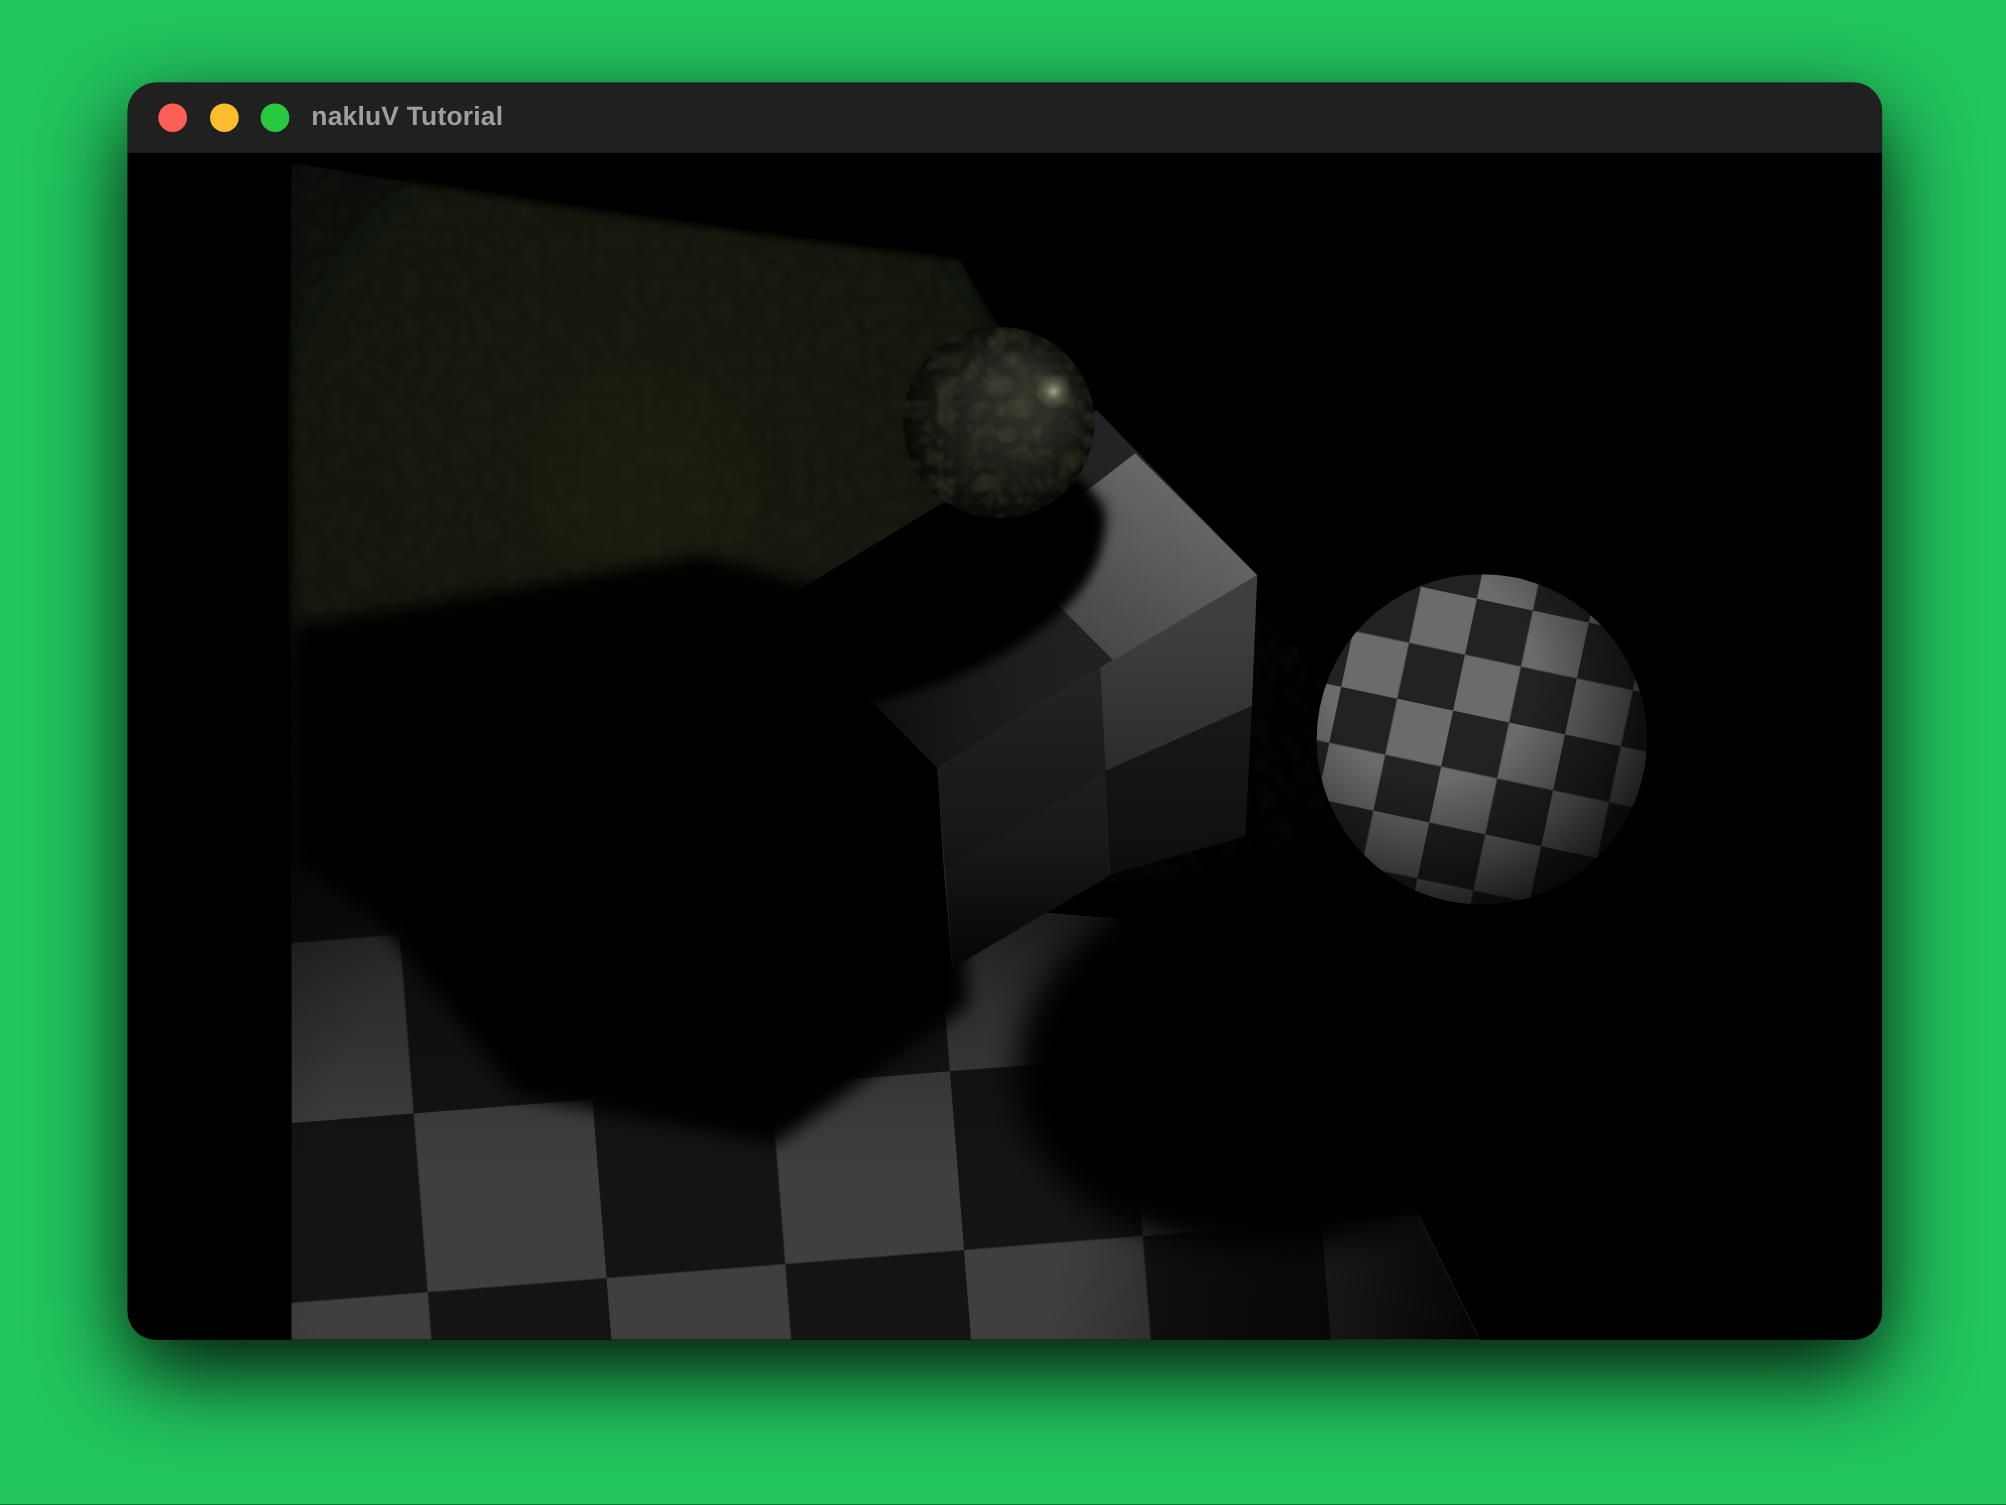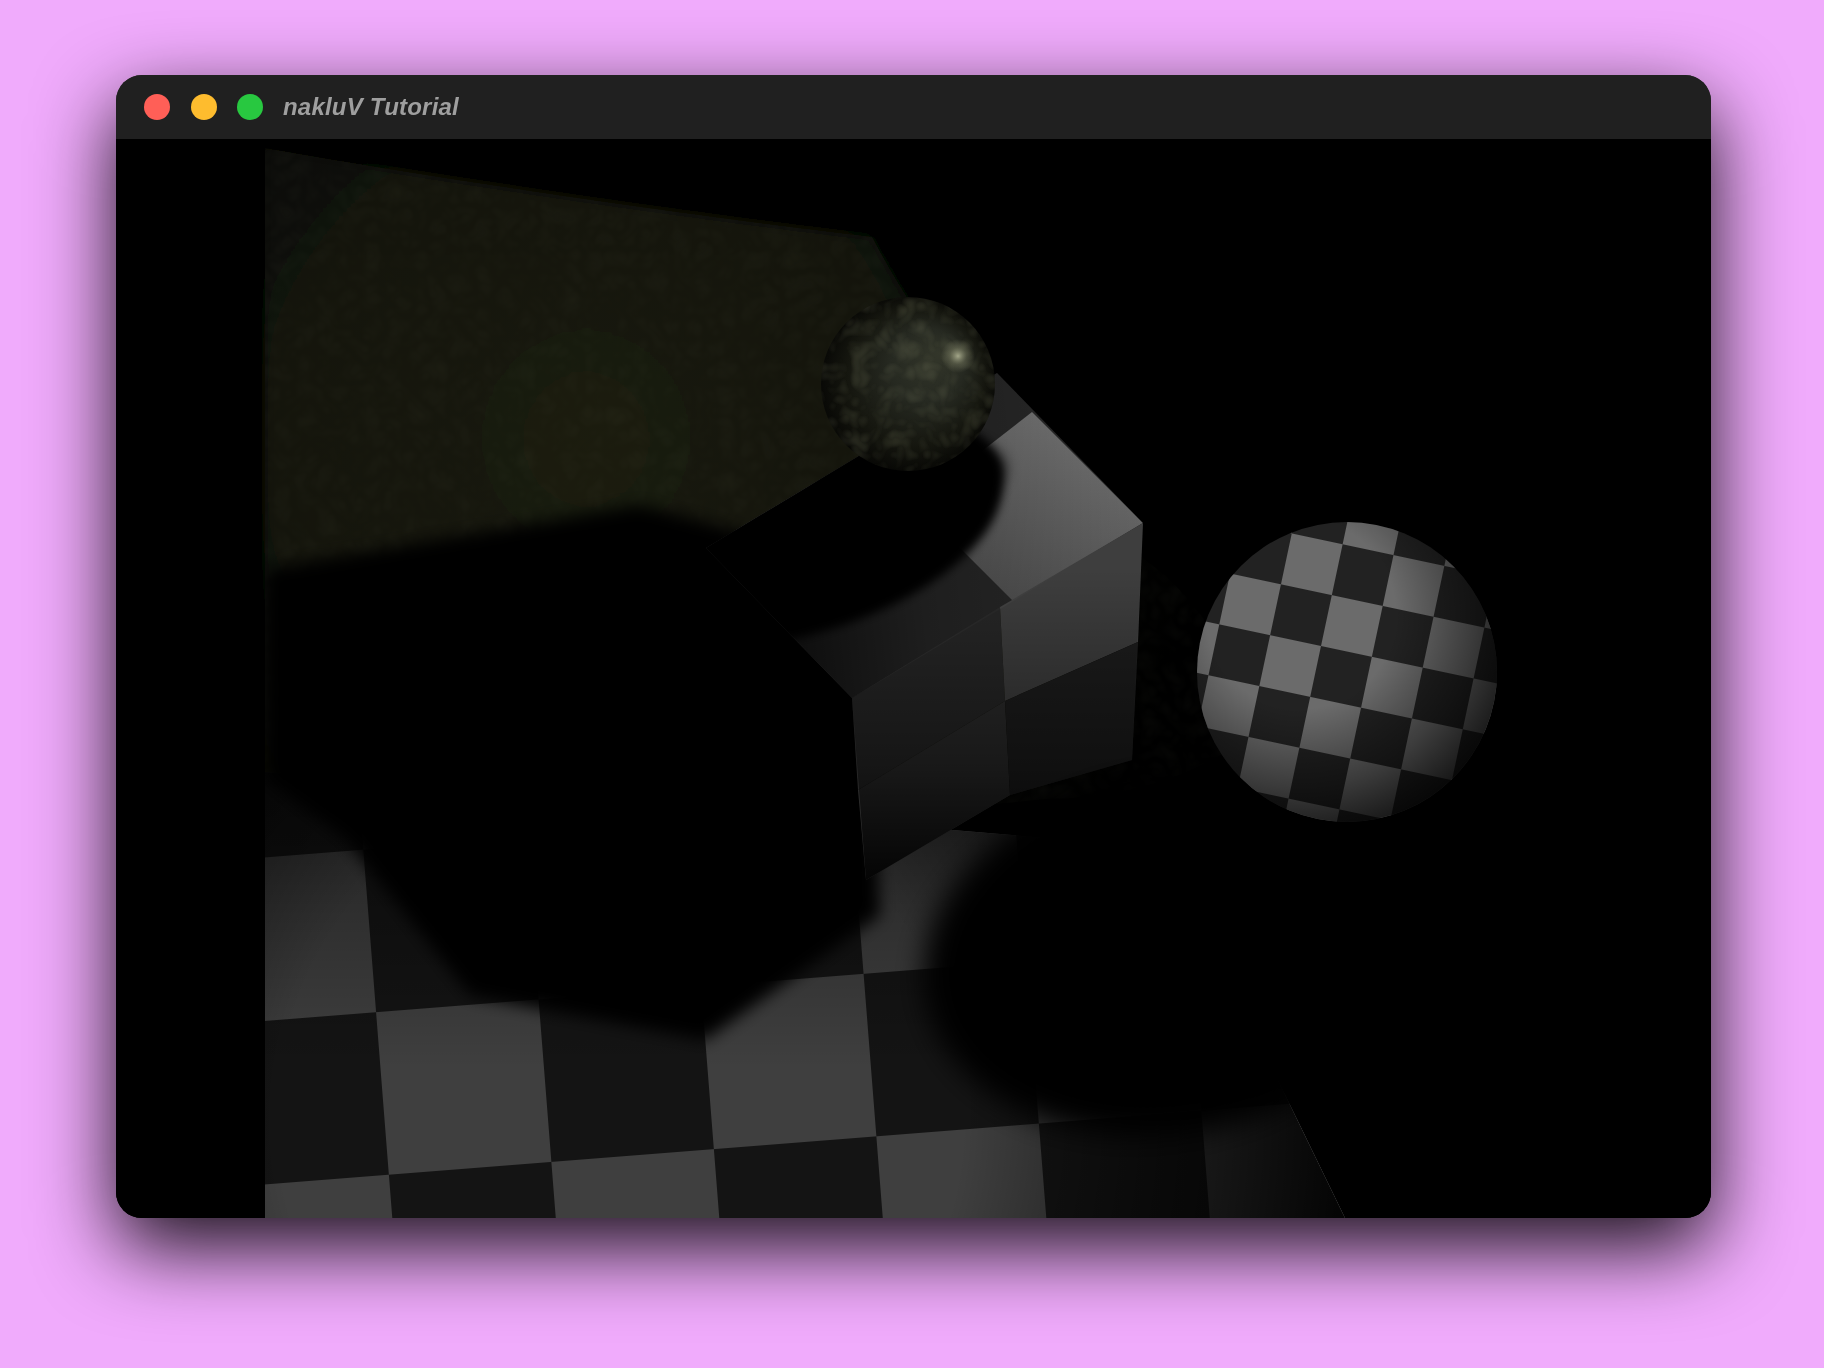--- a/index.html
+++ b/index.html
@@ -1,17 +1,17 @@
 <!DOCTYPE html>
 <html><head>
 <meta charset="utf-8">
 <style>
   html,body{margin:0;padding:0;background:#000;width:1824px;height:1368px;overflow:hidden;
     font-family:"Liberation Sans", sans-serif;}
-  .stage{position:relative;width:1824px;height:1368px;background:#f0abfc;font-style:italic;}
+  .stage{position:relative;width:1824px;height:1368px;background:#22c55e;}
   .window{position:absolute;left:116px;top:75px;width:1595px;height:1143px;border-radius:26px;
     background:#000;overflow:hidden;
     box-shadow: inset 0 0 0 1.5px rgba(255,255,255,0.14),
                 inset 0 2px 0 rgba(255,255,255,0.10),
                 inset 0 -2px 0 rgba(255,255,255,0.16),
                 0 30px 80px rgba(0,0,0,0.9);}
   .titlebar{position:absolute;left:0;top:0;right:0;height:64px;background:#202020;
     border-bottom:1px solid rgba(0,0,0,0.8);display:flex;align-items:center;}
   .lights{margin-left:14px;flex:0 0 auto;display:block;}
   .window-title{margin-left:13px;font-size:24px;font-weight:700;color:#9f9f9f;

